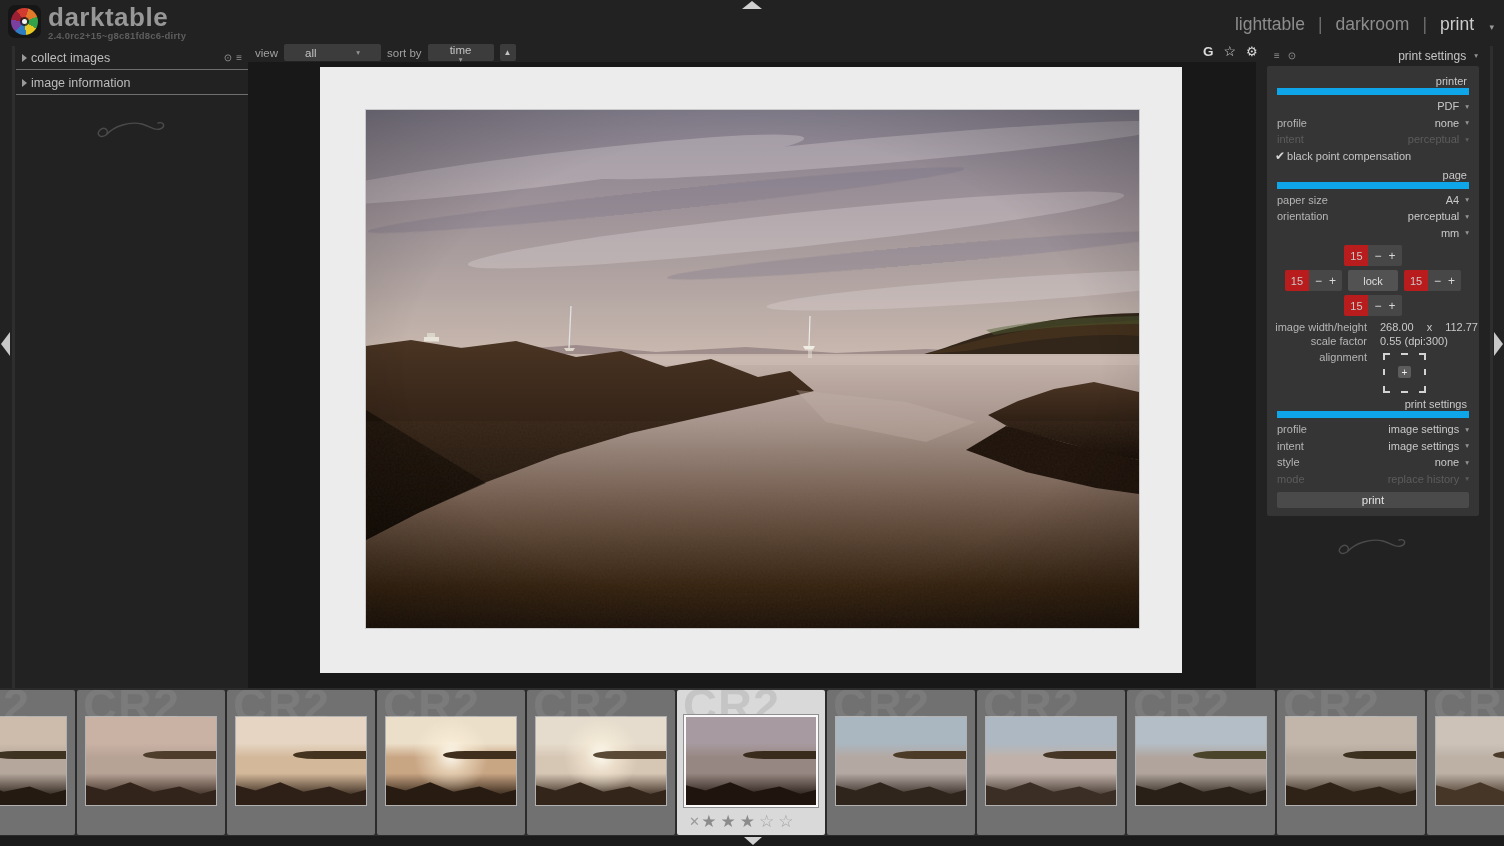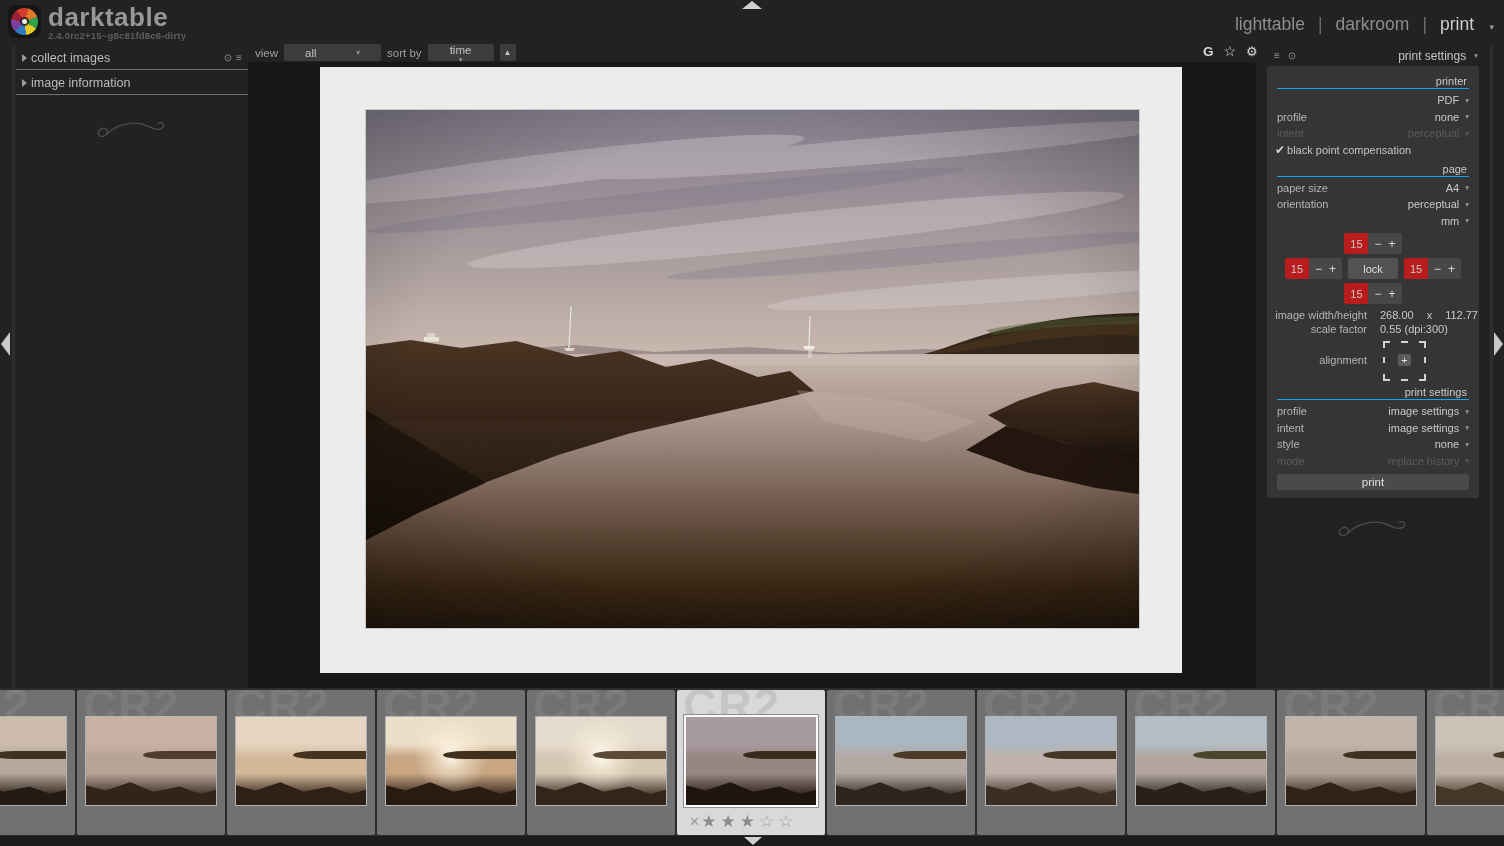--- a/index.html
+++ b/index.html
@@ -52,37 +52,37 @@
   .canvas{position:absolute;left:248px;top:62px;width:1008px;height:626px;background:var(--canvas-bg,#181818);}
   .paper{position:absolute;left:72px;top:5px;width:862px;height:606px;background:var(--paper,#ececec);}
   .photo{position:absolute;left:46px;top:43px;width:773px;height:518px;outline:1px solid #c9c9c9;}
   .photo svg{display:block;width:100%;height:100%;}
 
   
   .rpanel{position:absolute;left:1264px;top:46px;width:218px;}
   .rp-head{height:19px;display:flex;align-items:center;gap:8px;padding:0 4px 0 10px;font-size:12px;color:#c6c6c6;}
   .rp-head .spacer{flex:1;}
   .module{width:212px;margin:1px auto 0;background:var(--module-bg,#353535);border-radius:2px;padding:4px 0 8px;}
-  .sect{margin:5px 10px 3px;padding:0 2px 1px;border-bottom:1px solid #0ea5e9;text-align:right;color:#c9c9c9;font-size:11px;}
+  .sect{margin:5px 10px 3px;padding:0 2px 1px;border-bottom:7px solid #0ea5e9;text-align:right;color:#c9c9c9;font-size:11px;}
   .row{display:flex;justify-content:space-between;align-items:center;height:16.5px;padding:0 10px;font-size:11px;color:#b5b5b5;}
   .row.end{justify-content:flex-end;}
   .rv{display:flex;align-items:center;gap:6px;color:#c9c9c9;}
   .row.dis,.row.dis .rv,.row.dis .caret{color:#5c5c5c;}
   .chk{display:flex;align-items:center;gap:2px;height:16px;padding:0 8px;font-size:11px;color:#c4c4c4;}
   .chk .ck{color:#d6d6d6;font-size:12px;}
   .mtop,.mbot{display:flex;justify-content:center;margin:4px 0;}
   .mmid{display:flex;justify-content:center;align-items:center;gap:6px;margin:3px 0;}
   .spin{display:flex;height:21px;font-size:11px;border-radius:2px;overflow:hidden;}
   .spin .v{width:24px;background:#b91c1c;color:#c9c9c9;display:flex;align-items:center;justify-content:center;}
   .spin .b{background:#474747;color:#d8d8d8;display:flex;align-items:center;gap:7px;padding:0 6px;font-size:12px;}
   .lockbtn{width:50px;height:21px;background:#525252;color:#ddd;font-size:11px;display:flex;align-items:center;justify-content:center;border-radius:2px;}
   .row2{display:flex;align-items:center;min-height:14px;padding:0 4px;font-size:11px;color:#b5b5b5;}
   .lbl2{flex:0 0 96px;text-align:right;white-space:nowrap;}
   .v2{display:flex;gap:13px;margin-left:13px;color:#c9c9c9;}
-  .arow{align-items:center;margin:3px 0 4px;}
+  .arow{align-items:flex-start;margin:3px 0 4px;}
   .agrid{display:grid;grid-template-columns:repeat(3,13px);grid-auto-rows:12px;gap:3px;margin-left:15px;}
   .ac{position:relative;}
   .ac i{position:absolute;display:block;border:0 solid #d2d2d2;}
   .ac.tl i{left:1px;top:2px;width:5px;height:5px;border-left-width:2px;border-top-width:2px;}
   .ac.tm i{left:3px;top:2px;width:7px;height:0;border-top-width:2px;}
   .ac.tr i{right:1px;top:2px;width:5px;height:5px;border-right-width:2px;border-top-width:2px;}
   .ac.ml i{left:1px;top:3px;width:0;height:6px;border-left-width:2px;}
   .ac.mr i{right:1px;top:3px;width:0;height:6px;border-right-width:2px;}
   .ac.bl i{left:1px;bottom:0;width:5px;height:5px;border-left-width:2px;border-bottom-width:2px;}
   .ac.bm i{left:3px;bottom:0;width:7px;height:0;border-bottom-width:2px;}

